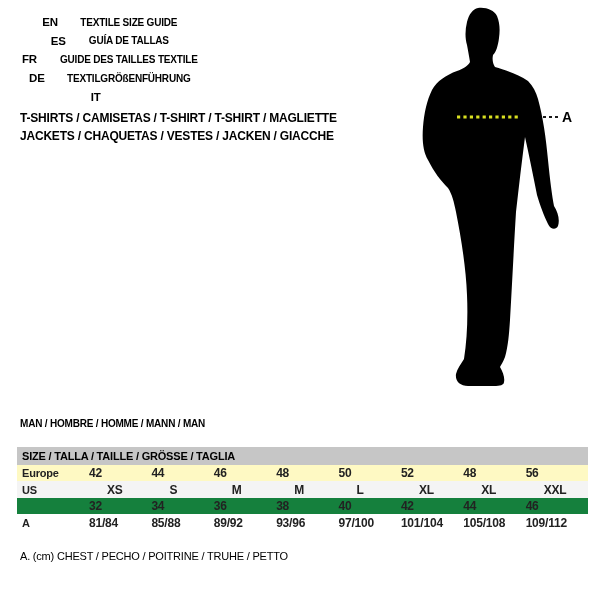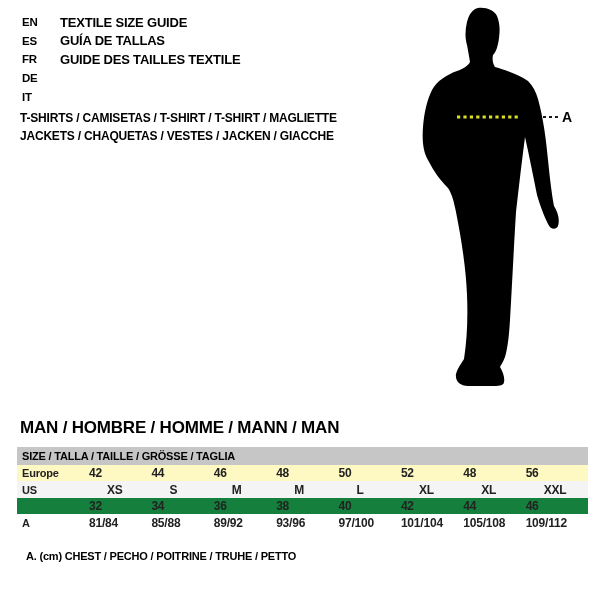--- a/index.html
+++ b/index.html
@@ -6,70 +6,71 @@
   body{
     width:600px;height:600px;position:relative;background:#ffffff;
     font-family:"Liberation Sans","DejaVu Sans",sans-serif;
     color:#000;overflow:hidden;
     -webkit-font-smoothing:antialiased;
   }
   .abs{position:absolute;}
 
   
   .lang-list{left:22px;top:13px;}
-  .lang-row{display:flex;height:18.6px;align-items:center;}
+  .lang-row{display:flex;height:18.6px;align-items:center;justify-content:center;}
   .lang-code{width:38px;font-size:11.5px;font-weight:700;letter-spacing:-0.2px;}
-  .lang-label{font-size:13px;font-weight:700;letter-spacing:-0.2px;white-space:nowrap;}
+  .lang-label{font-size:10px;font-weight:700;letter-spacing:-0.2px;white-space:nowrap;}
 
   
   .categories{left:20px;top:110px;}
   .category-line{font-size:12px;font-weight:700;letter-spacing:-0.2px;line-height:17.5px;white-space:nowrap;}
 
   
   .figure-wrap{left:410px;top:0;width:190px;height:400px;}
 
   
-  .section-title{left:20px;top:418px;font-size:17px;font-weight:700;letter-spacing:-0.2px;}
+  .section-title{left:20px;top:418px;font-size:10px;font-weight:700;letter-spacing:-0.2px;}
 
   
   .size-table{left:17px;top:447px;width:571px;}
   .t-header{
     background:#c6c6c6;height:18px;line-height:18px;
     padding-left:5px;font-size:11px;font-weight:700;letter-spacing:-0.2px;
     box-sizing:border-box;
   }
   .t-row{display:grid;grid-template-columns:72px repeat(8,1fr);align-items:center;}
   .t-row.r0{height:16px;background:#fef9c3;}
   .t-row.r1{height:17px;background:#f4f4f4;gap:18px;}
   .t-row.r2{height:16px;background:#15803d;}
   .t-row.r3{height:18px;background:#ffffff;}
   .t-label{padding-left:5px;font-size:11px;font-weight:700;letter-spacing:-0.2px;color:#222;}
   .t-cell{text-align:left;font-size:12px;font-weight:700;letter-spacing:-0.2px;color:#222;}
 
   
-  .footnote{left:20px;top:550px;font-size:11px;font-weight:700;letter-spacing:-0.2px;margin-left:6px;}
+  .footnote{left:20px;top:550px;font-size:11px;font-weight:400;letter-spacing:-0.2px;}
 </style>
 </head>
 <body>
 
 <div class="abs lang-list">
   <div class="lang-row">
     <span class="lang-code">EN</span>
     <span class="lang-label">TEXTILE SIZE GUIDE</span>
   </div>
   <div class="lang-row">
     <span class="lang-code">ES</span>
     <span class="lang-label">GUÍA DE TALLAS</span>
   </div>
   <div class="lang-row">
     <span class="lang-code">FR</span>
     <span class="lang-label">GUIDE DES TAILLES TEXTILE</span>
   </div>
   <div class="lang-row">
     <span class="lang-code">DE</span>
+    <span class="lang-label">TEXTILGRÖßENFÜHRUNG</span>
   </div>
   <div class="lang-row">
     <span class="lang-code">IT</span>
   </div>
 </div>
 
 <div class="abs categories">
   <div class="category-line">T-SHIRTS / CAMISETAS / T-SHIRT / T-SHIRT / MAGLIETTE</div>
   <div class="category-line">JACKETS / CHAQUETAS / VESTES / JACKEN / GIACCHE</div>
 </div>

